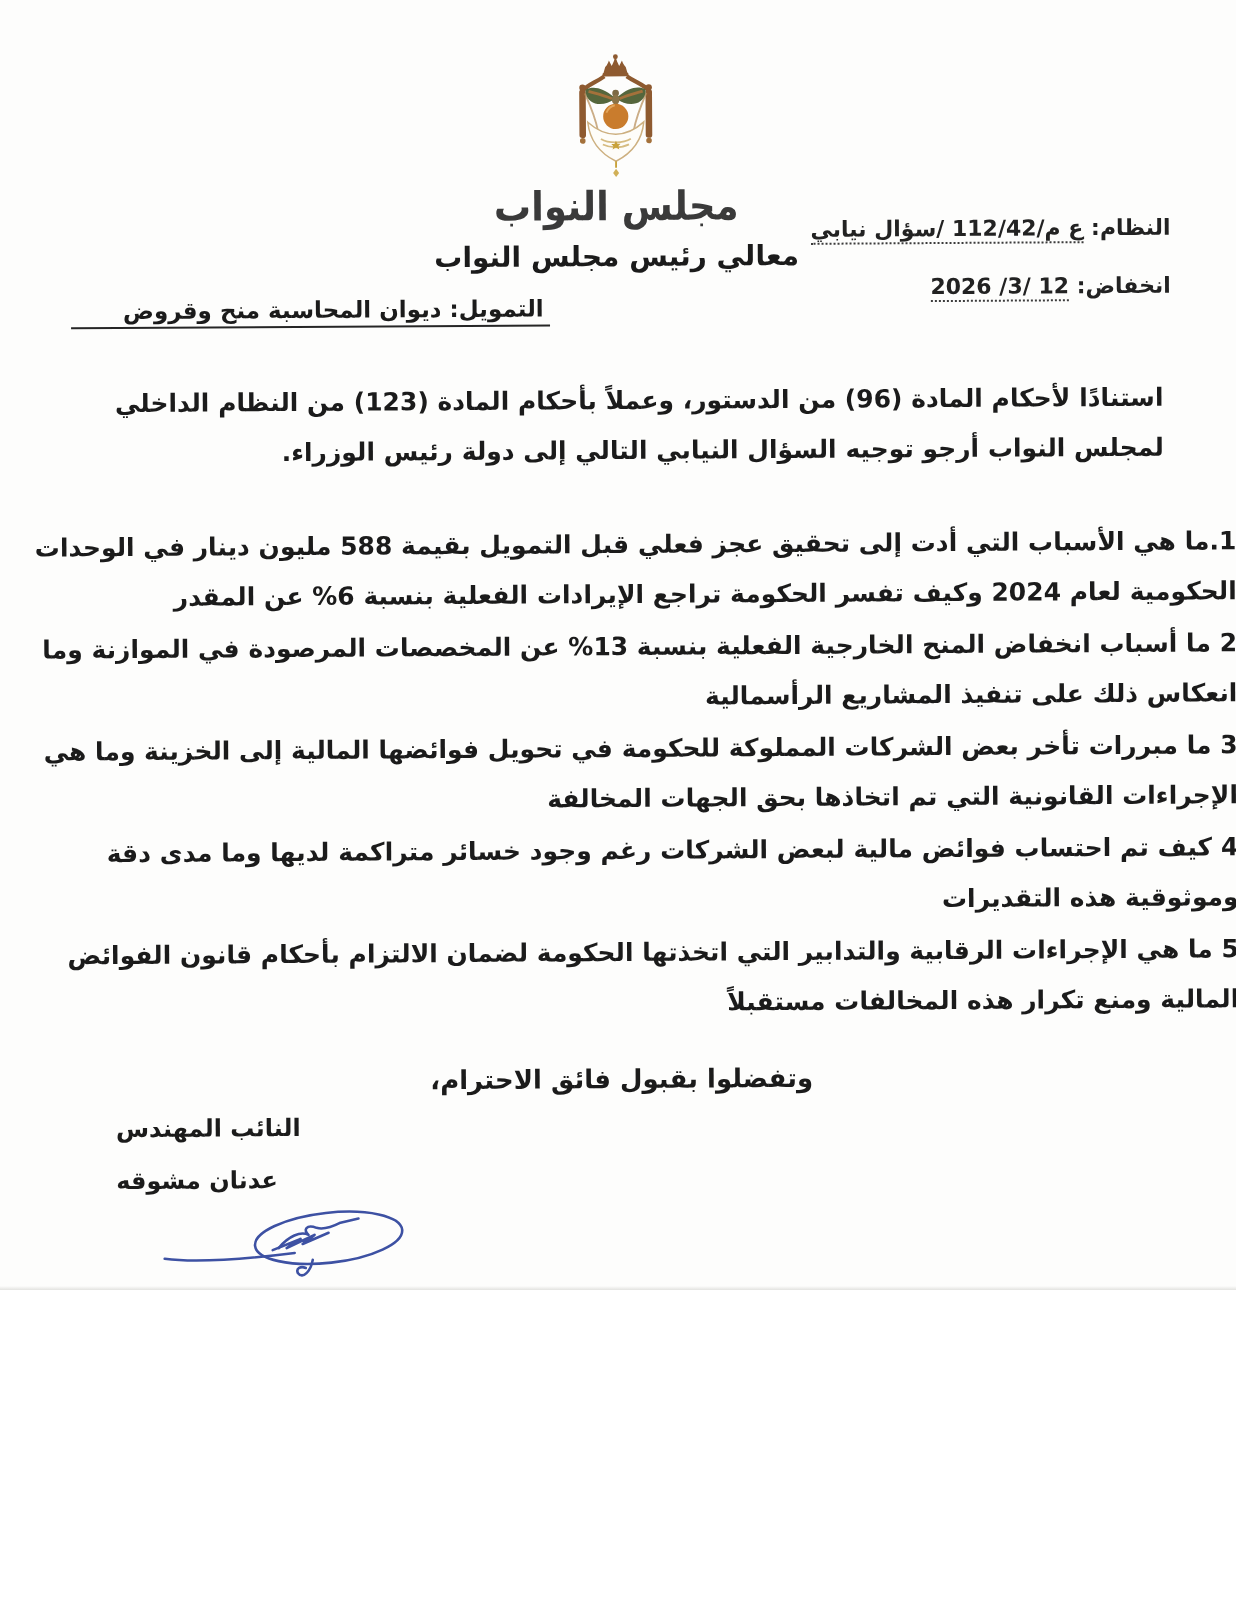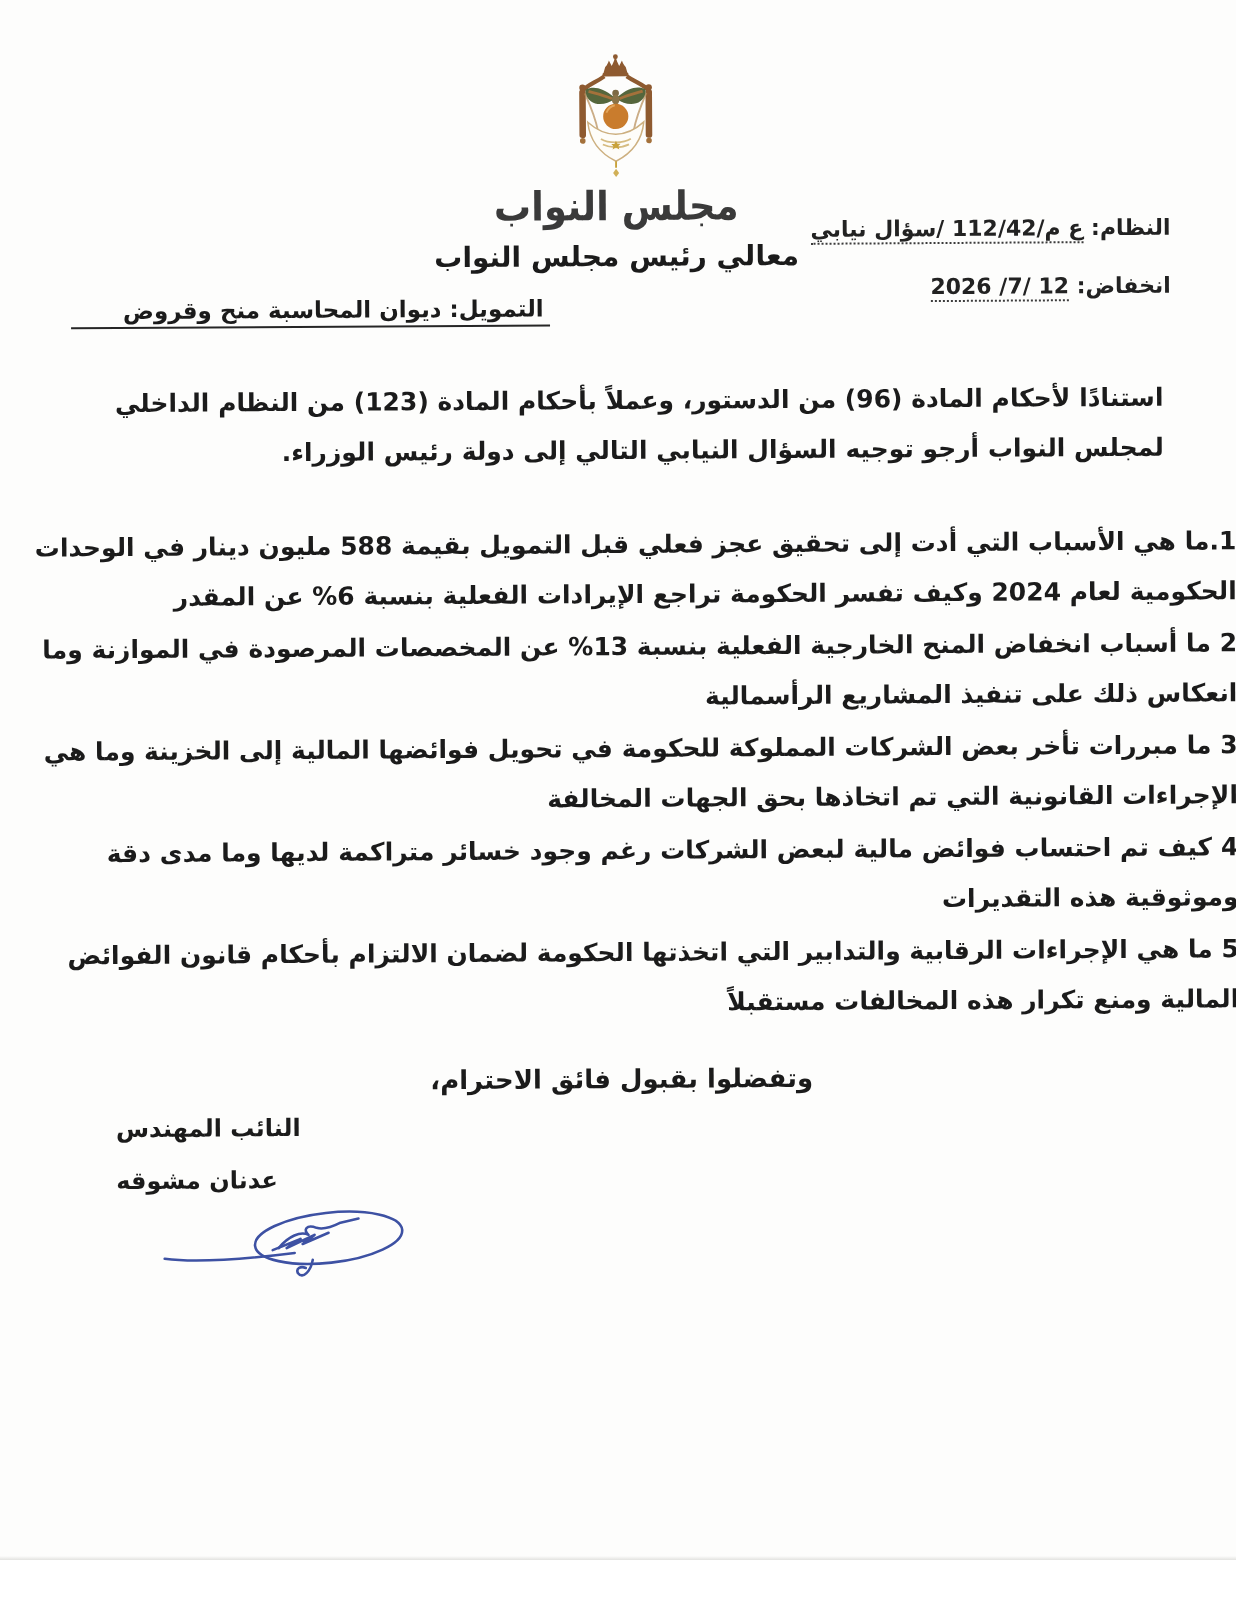--- a/index.html
+++ b/index.html
@@ -5,21 +5,21 @@
   html,body{margin:0;padding:0;}
   body{
     width:1236px;height:1600px;
     background:#ffffff;
     font-family:"DejaVu Sans",sans-serif;
     color:#1b1b1b;
     overflow:hidden;
   }
   .page{
     position:relative;
-    width:1236px;height:1560px;
+    width:1236px;height:1290px;
     background:#fdfdfc;
     box-sizing:border-box;
     padding-top:50px;
   }
   .page::after{
     content:"";
     position:absolute;left:0;bottom:0;width:100%;height:4px;
     background:linear-gradient(#fdfdfc,#e3e3e0);
   }
   .tilt{
@@ -147,21 +147,21 @@
       <div class="calligraphy">مجلس النواب</div>
     </div>
 
     <div class="ref-block">
       <div class="ref-line">
         <span>النظام:</span>
         <span class="dotted-underline">ع م/112/42 /سؤال نيابي</span>
       </div>
       <div class="ref-line">
         <span>انخفاض:</span>
-        <span class="dotted-underline">12 /7/ 2026</span>
+        <span class="dotted-underline">12 /3/ 2026</span>
       </div>
     </div>
 
     <div class="recipient-title">معالي رئيس مجلس النواب</div>
 
     <div class="subject-row">
       <span class="subject-inner">
         <span>التمويل:</span>
         <span>ديوان المحاسبة منح وقروض</span>
       </span>

